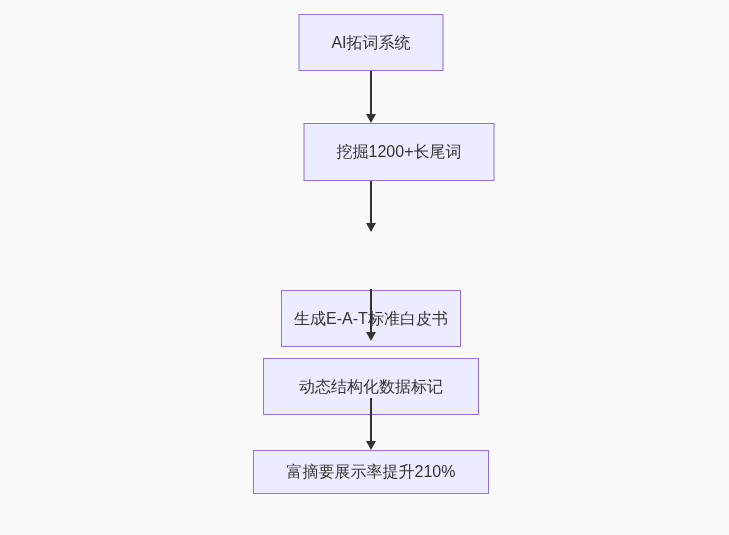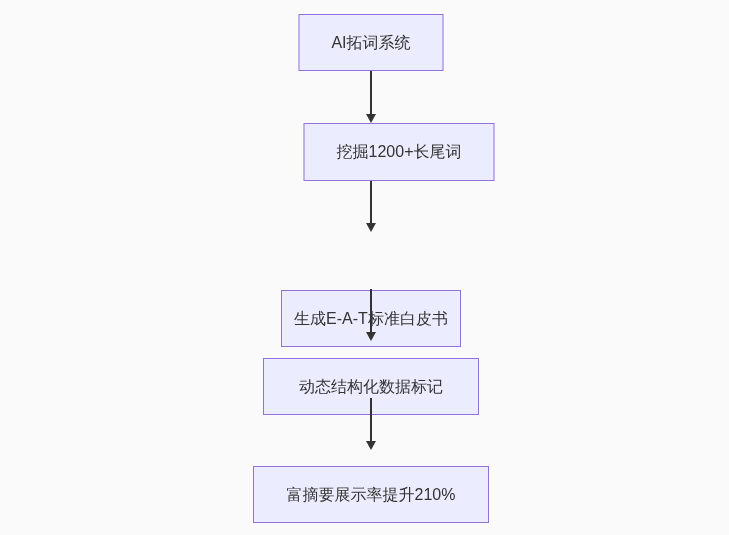--- a/index.html
+++ b/index.html
@@ -31,21 +31,21 @@
     font-size: 16px;
     line-height: 1.2;
     color: var(--text, #333333);
     white-space: nowrap;
     text-align: center;
   }
   #node-0 { top: 14px;  width: 145px; height: 57px; }
   #node-1 { top: 123px; width: 191px; height: 58px; margin-left: 28px; }
   #node-2 { top: 246px; width: 180px; height: 57px; margin-top: 44px; }
   #node-3 { top: 358px; width: 216px; height: 57px; }
-  #node-4 { top: 466px; width: 236px; height: 57px; }
+  #node-4 { top: 450px; width: 236px; height: 44px; }
 
   .edge {
     position: absolute;
     left: 371px;
     transform: translateX(-50%);
     display: flex;
     flex-direction: column;
     align-items: center;
   }
   .edge .line {

